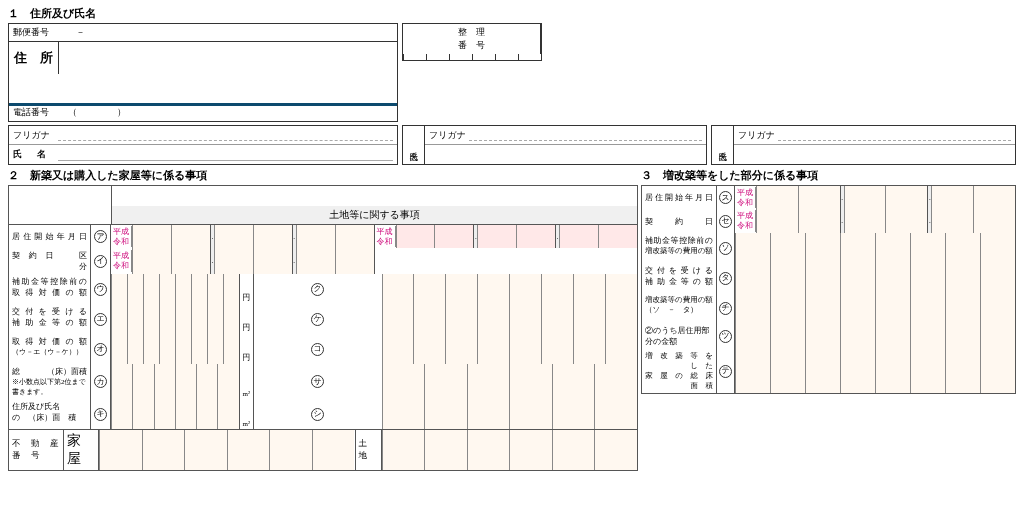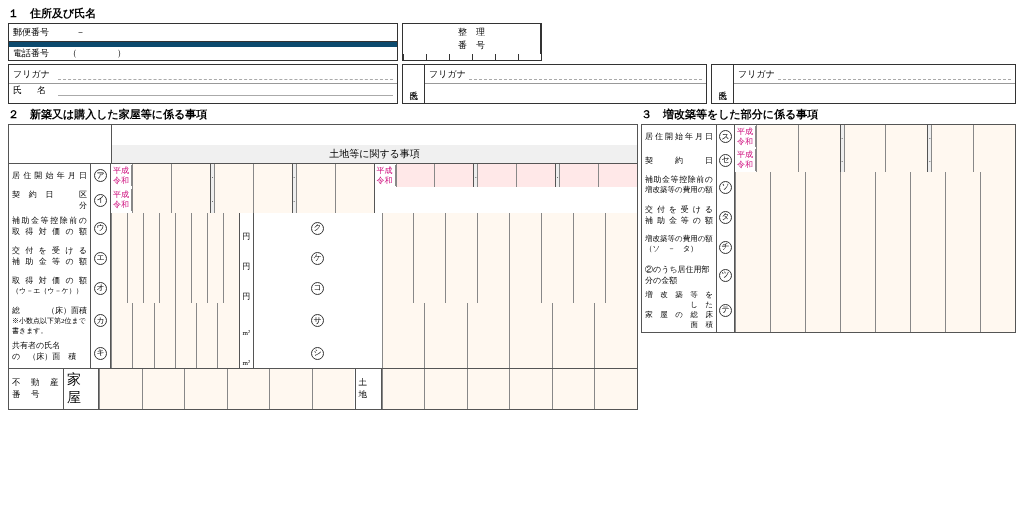--- a/index.html
+++ b/index.html
@@ -75,22 +75,26 @@
   <div class="address-section">
 
     <div style="border:1.5px solid #333; flex:0 0 390px;">
 
       <div style="display:flex;align-items:center;border-bottom:1px solid #333;height:18px;padding:0 4px;">
         <span style="font-size:9px;min-width:55px;">郵便番号</span>
         <span style="font-size:9px;margin-left:8px;">－</span>
         <div style="flex:1;"></div>
       </div>
 
-
-      <div style="display:flex;align-items:flex-start;border-top:5px solid #0c4a6e;height:18px;padding:0 4px;">
+      <div style="display:flex;min-height:32px;">
+        <div style="padding:3px 5px;font-size:13px;font-weight:bold;border-right:1px solid #333;display:flex;align-items:center;min-width:32px;justify-content:center;">住　所</div>
+        <div style="flex:1;"></div>
+      </div>
+
+      <div style="display:flex;align-items:flex-start;border-top:3px solid #0c4a6e;height:18px;padding:0 4px;margin-top:29px;">
         <span style="font-size:9px;min-width:55px;">電話番号</span>
         <span style="font-size:9px;">（</span>
         <span style="font-size:9px;margin:0 20px;"></span>
         <span style="font-size:9px;">）</span>
       </div>
     </div>
 
     <div style="flex:1;display:flex;flex-direction:column;gap:2px;">
 
       <div style="display:flex;align-items:stretch;">
@@ -114,21 +118,21 @@
     </div>
   </div>
 
   <div style="display:flex;gap:4px;margin-bottom:3px;">
 
     <div style="border:1.5px solid #333;flex:0 0 390px;">
       <div style="display:flex;align-items:center;height:19px;padding:0 4px;border-bottom:1px solid #999;">
         <span style="font-size:9px;min-width:45px;">フリガナ</span>
         <div style="flex:1;border-bottom:1px dashed #aaa;height:12px;"></div>
       </div>
-      <div style="display:flex;align-items:flex-start;height:19px;padding:0 4px;">
+      <div style="display:flex;align-items:center;height:19px;padding:0 4px;font-weight:bold;">
         <span style="font-size:9px;min-width:45px;letter-spacing:3px;">氏　名</span>
         <div style="flex:1;border-bottom:1px solid #aaa;height:12px;"></div>
       </div>
     </div>
 
     <div style="flex:1;display:flex;gap:4px;">
 
       <div style="border:1.5px solid #333;flex:1;display:flex;">
         <div style="padding:2px 4px;font-size:9px;border-right:1px solid #333;display:flex;align-items:center;writing-mode:vertical-rl;min-width:20px;justify-content:center;">氏名</div>
         <div style="flex:1;">
@@ -407,21 +411,21 @@
           <div style="flex:1;border-left:1px solid #888;background:#fff8f0;"></div>
           <div style="flex:1;border-left:1px solid #888;background:#fff8f0;"></div>
           <div style="flex:1;border-left:1px solid #888;background:#fff8f0;"></div>
           <div style="flex:1;border-left:1px solid #888;background:#fff8f0;"></div>
           <div style="flex:1;border-left:1px solid #888;background:#fff8f0;"></div>
         </div>
       </div>
 
       <div style="display:flex;border:1.5px solid #555;border-bottom:none;border-top:none;min-height:30px;">
         <div style="flex:0 0 82px;border-right:1px solid #555;padding:2px 3px;font-size:8px;">
-          <div style="font-size:8px;">共有者の氏名</div>
+          <div style="font-size:8px;">住所及び氏名</div>
           <div style="font-size:8px;">の　（床）面　積</div>
         </div>
         <div style="flex:0 0 20px;border-right:1px solid #555;display:flex;align-items:center;justify-content:center;">
           <span class="circle">キ</span>
         </div>
         <div style="flex:1;border-right:1px solid #555;display:flex;">
           <div style="flex:1;border-left:1px solid #888;background:#fff8f0;"></div>
           <div style="flex:1;border-left:1px solid #888;background:#fff8f0;"></div>
           <div style="flex:1;border-left:1px solid #888;background:#fff8f0;"></div>
           <div style="flex:1;border-left:1px solid #888;background:#fff8f0;"></div>

